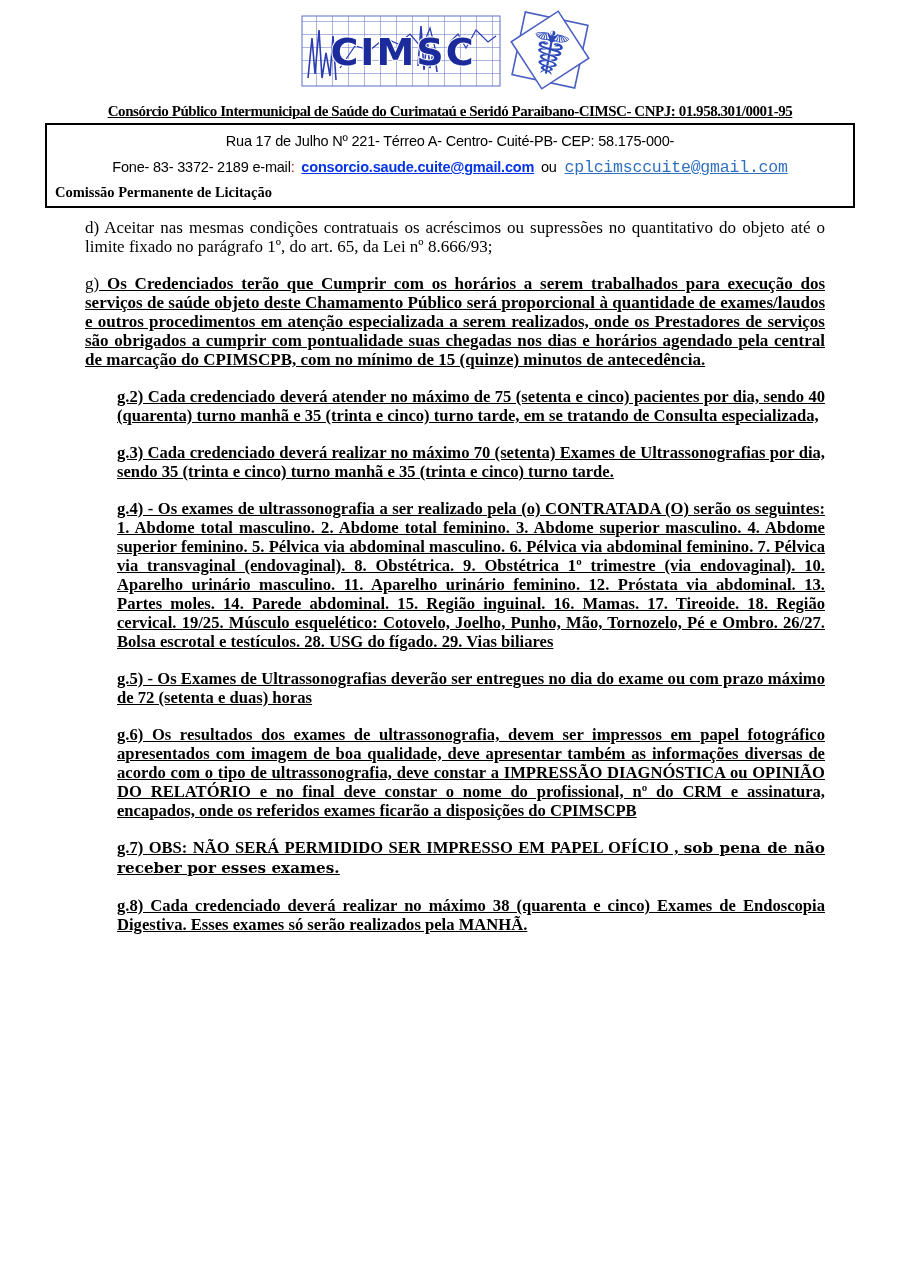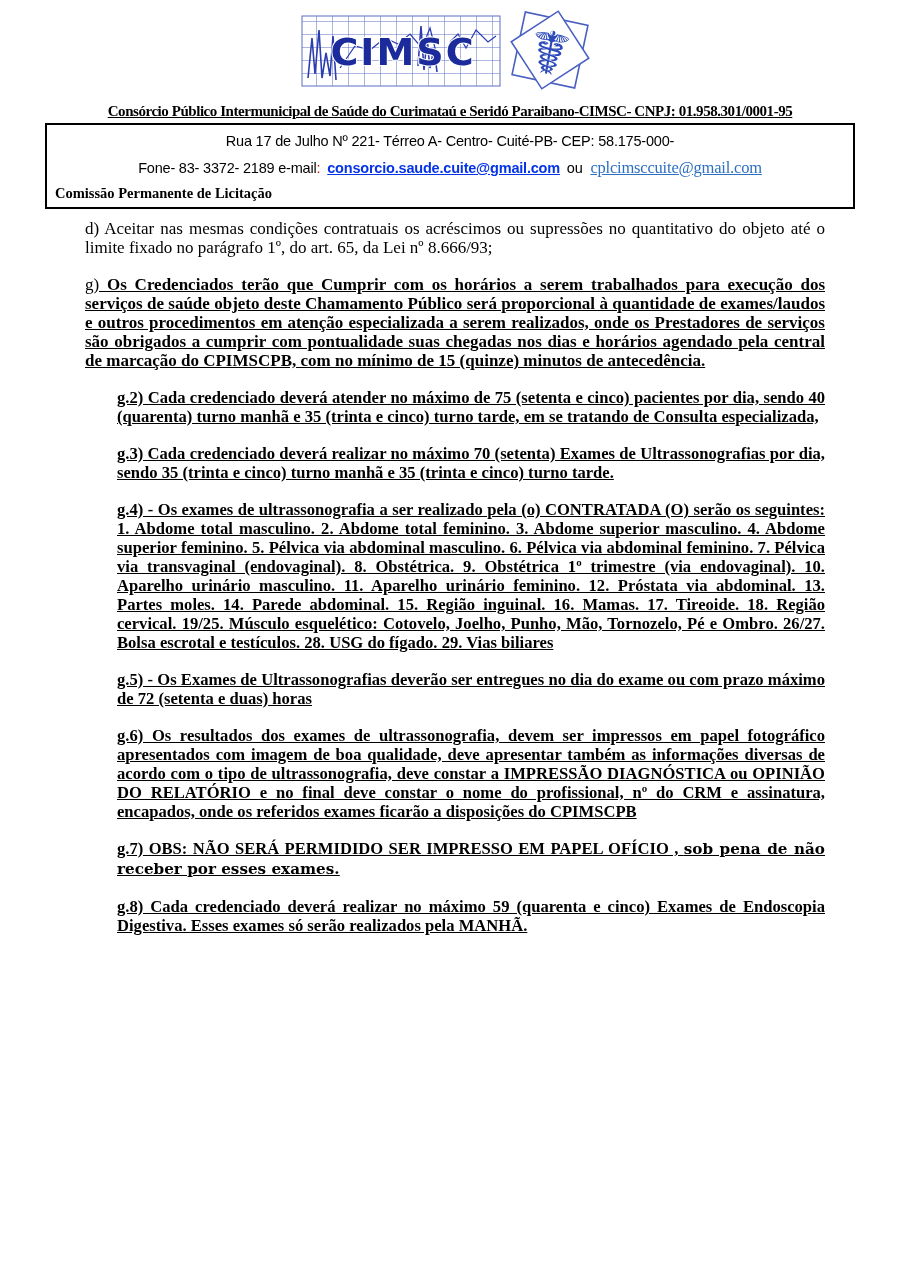--- a/index.html
+++ b/index.html
@@ -26,21 +26,21 @@
   .phone-line{
     text-align:center;font-family:"Liberation Sans", sans-serif;
     font-size:14.5px;margin:0 0 7px 0;letter-spacing:-0.2px;
   }
   .colon-red{color:#cc1111;}
   .email-primary{
     color:#0433e8;font-weight:bold;text-decoration:underline;margin:0 3px;
     cursor:pointer;
   }
   .email-secondary{
-    color:#2e6fc0;font-family:Liberation Serif, serif;font-size:16.5px;
+    color:#2e6fc0;font-family:Liberation Mono, monospace;font-size:16.5px;
     text-decoration:underline;margin-left:4px;cursor:pointer;
   }
   .committee-line{
     text-align:left;font-weight:bold;font-size:14.5px;margin:0 0 3px 0;
   }
 
   
   .content{padding:10px 75px 0 85px;}
   .content p{
     font-size:17px;line-height:19px;text-align:justify;margin:0 0 18px 0;
@@ -111,16 +111,16 @@
     <p class="bu">g.3) Cada credenciado deverá realizar no máximo 70 (setenta) Exames de Ultrassonografias por dia,  sendo 35 (trinta e cinco) turno manhã e 35 (trinta e cinco) turno tarde.</p>
 
     <p class="bu">g.4) - Os exames de ultrassonografia a ser realizado pela (o) CONTRATADA (O) serão os seguintes: 1. Abdome total masculino. 2. Abdome total feminino. 3. Abdome superior masculino. 4. Abdome superior feminino. 5. Pélvica via abdominal masculino. 6. Pélvica via abdominal feminino. 7. Pélvica via transvaginal (endovaginal). 8. Obstétrica. 9. Obstétrica 1º trimestre (via endovaginal). 10. Aparelho urinário masculino. 11. Aparelho urinário feminino. 12. Próstata via abdominal. 13. Partes moles. 14. Parede abdominal. 15. Região inguinal. 16. Mamas. 17. Tireoide. 18. Região cervical. 19/25. Músculo esquelético: Cotovelo, Joelho, Punho, Mão, Tornozelo, Pé e Ombro. 26/27. Bolsa escrotal e testículos. 28. USG do fígado. 29. Vias biliares</p>
 
     <p class="bu">g.5)  - Os Exames de Ultrassonografias deverão ser entregues no dia do exame ou com prazo máximo de 72 (setenta e duas) horas</p>
 
     <p class="bu">g.6)  Os resultados dos exames de ultrassonografia, devem ser impressos em papel fotográfico apresentados com imagem de boa qualidade, deve apresentar também as informações diversas de acordo com o tipo de ultrassonografia, deve constar a IMPRESSÃO DIAGNÓSTICA ou OPINIÃO DO RELATÓRIO e no final deve constar o nome do profissional, nº do CRM e assinatura, encapados, onde os referidos exames ficarão a disposições do CPIMSCPB</p>
 
     <p class="bu"><span>g.7)   OBS:  NÃO SERÁ PERMIDIDO SER IMPRESSO EM PAPEL OFÍCIO , </span><span class="alt-font">sob pena de não receber por esses exames.</span></p>
 
-    <p class="bu gap-lg">g.8) Cada credenciado deverá realizar no máximo 59 (quarenta e cinco) Exames de Endoscopia Digestiva. Esses exames só serão realizados pela MANHÃ.</p>
+    <p class="bu gap-lg">g.8) Cada credenciado deverá realizar no máximo 38 (quarenta e cinco) Exames de Endoscopia Digestiva. Esses exames só serão realizados pela MANHÃ.</p>
 
   </div>
 </div>
 
 </body></html>

